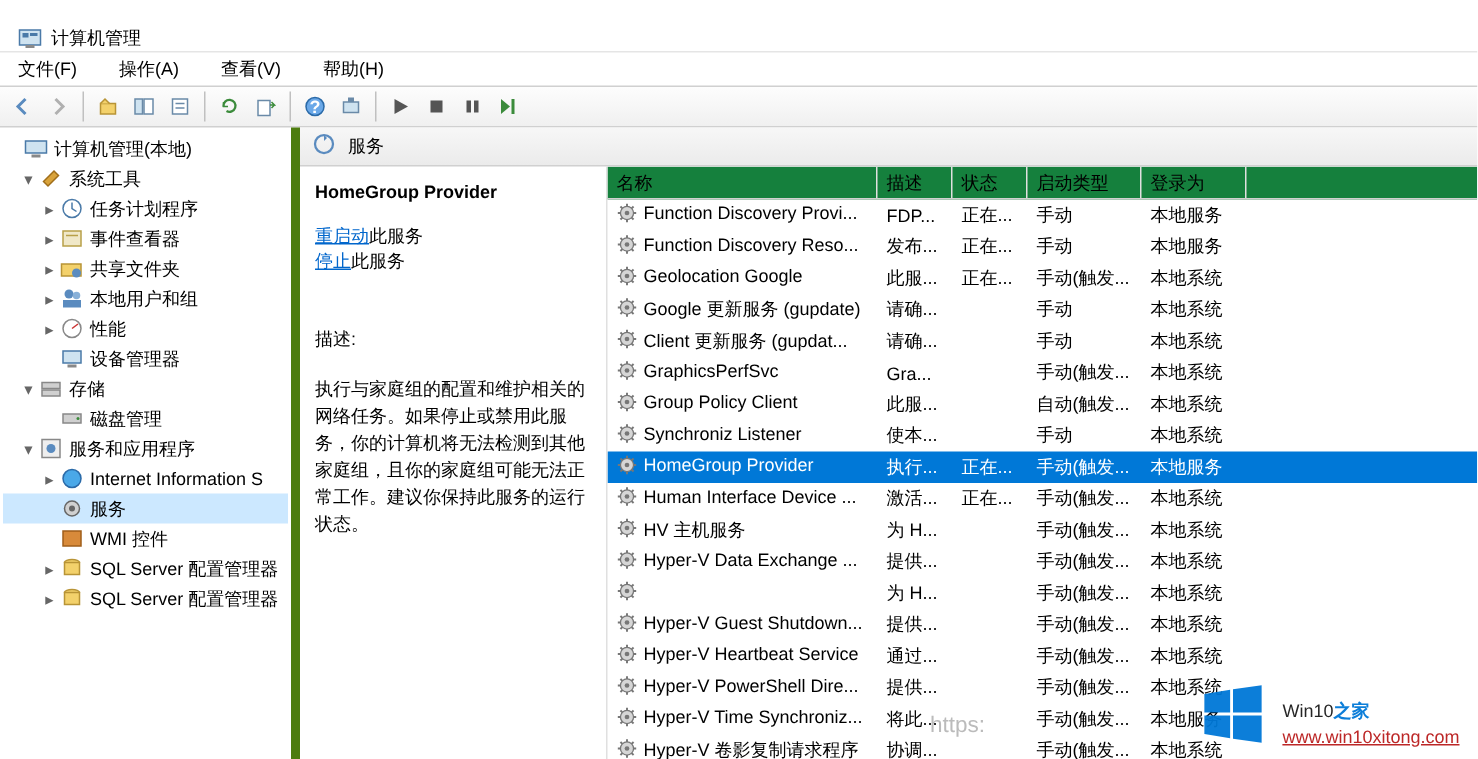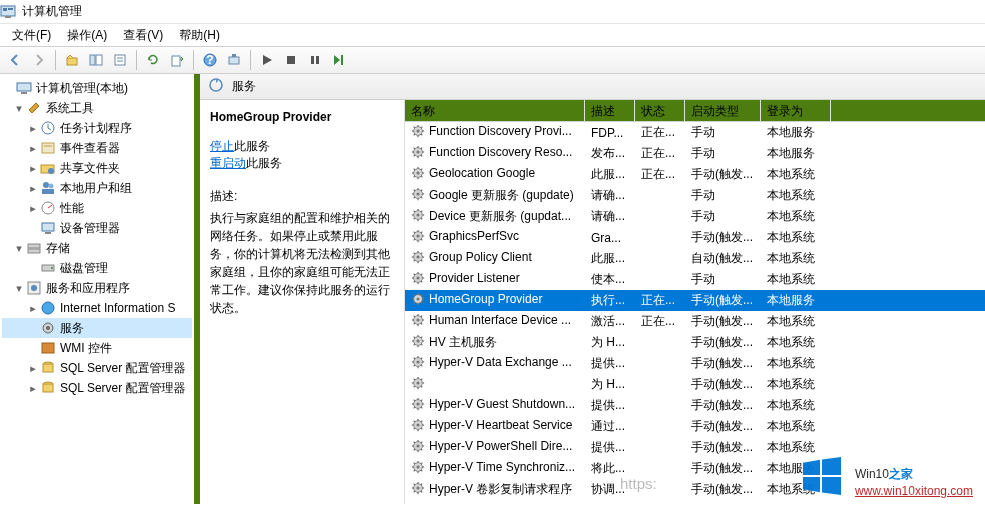--- a/index.html
+++ b/index.html
@@ -1,39 +1,39 @@
 <!DOCTYPE html>
 <html><head>
 <meta charset="utf-8">
 <style>
 * { box-sizing: border-box; margin: 0; padding: 0; font-family: "Microsoft YaHei", "Segoe UI", sans-serif; font-size: 12px; }
 body { width: 985px; height: 506px; background: #fff; overflow: hidden; position: relative; }
-.titlebar { height: 24px; display: flex; align-items: center; padding: 0 0; border-bottom: 1px solid #e5e5e5; }
+.titlebar { height: 35px; display: flex; align-items: flex-end; padding: 0 12px; border-bottom: 1px solid #e5e5e5; }
 .titlebar .icon { width: 16px; height: 16px; margin-right: 6px; }
-.menubar { height: 22px; display: flex; align-items: center; padding: 0 4px; gap: 0; }
+.menubar { height: 22px; display: flex; align-items: center; padding: 0 4px; gap: 12px; }
 .menubar span { padding: 2px 8px; cursor: default; }
 .toolbar { height: 28px; display: flex; align-items: center; padding: 0 4px; gap: 2px; border-top: 1px solid #d0d0d0; border-bottom: 1px solid #d0d0d0; background: linear-gradient(#fdfdfd,#f0f0f0); }
 .toolbar button { width: 22px; height: 22px; border: 1px solid transparent; background: transparent; display: flex; align-items: center; justify-content: center; cursor: default; }
 .toolbar .sep { width: 1px; height: 20px; background: #c0c0c0; margin: 0 3px; }
 .main { display: flex; height: calc(506px - 26px - 22px - 28px); }
 .tree { width: 200px; border-right: 6px solid #4d7c0f; padding: 4px 2px; overflow: auto; }
 .t-row { display: flex; align-items: center; height: 20px; white-space: nowrap; cursor: default; padding-right:4px;}
 .t-tw { width: 14px; text-align: center; color: #666; font-size: 11px; }
 .t-ic { width: 16px; height: 16px; margin-right: 4px; flex-shrink:0; }
 .t-row.sel { background: #cce8ff; }
 .right { flex: 1; display: flex; flex-direction: column; }
 .panelhdr { height: 26px; background: linear-gradient(#f7f7f7,#ebebeb); border-bottom: 1px solid #d0d0d0; display: flex; align-items: center; padding: 0 8px; gap: 8px; }
 .content { flex: 1; display: flex; overflow: hidden; }
 .detail { width: 205px; padding: 10px 10px; border-right: 1px solid #e0e0e0; }
 .detail h3 { font-size: 12px; font-weight: bold; margin-bottom: 14px; }
 .detail a { color: #0066cc; text-decoration: underline; cursor: pointer; }
-.detail .desc-label { margin-top: 16px; }
-.detail .desc { margin-top: 4px; line-height: 1.5; }
+.detail .desc-label { margin-top: 35px; }
+.detail .desc { margin-top: 15px; line-height: 1.5; }
 .list { flex: 1; overflow: auto; }
-.cols { display: flex; height: 22px; border-bottom: 1px solid #d0d0d0; background: #4d7c0f; position: sticky; top: 0; }
+.cols { display: flex; height: 22px; border-bottom: 1px solid #d0d0d0; background: #15803d; position: sticky; top: 0; }
 .col { border-right: 1px solid #e0e0e0; padding: 3px 6px; cursor: default; white-space: nowrap; overflow: hidden; }
 .c0{width:180px}.c1{width:50px}.c2{width:50px}.c3{width:76px}.c4{width:70px}
 .row { display: flex; height: 21px; align-items: center; cursor: default; }
 .row.sel { background: #0078d7; color: #fff; }
 .cell { padding: 0 6px; white-space: nowrap; overflow: hidden; text-overflow: ellipsis; }
 .cell.c0 { display: flex; gap: 4px; }
 .gear { width: 14px; height: 14px; flex-shrink: 0; }
 .watermark { position: absolute; right: 12px; bottom: 6px; display: flex; align-items: center; gap: 12px; opacity: 0.95; pointer-events: none; }
 .watermark .logo svg { width: 42px; height: 42px; }
 .watermark .txt1 { font-size: 22px; color: #1a1a1a; font-weight: 500; }
@@ -281,24 +281,24 @@
       <span><svg width="16" height="16">
             <circle cx="8" cy="8" r="6" fill="none" stroke="#5a8bbf" stroke-width="1.5"></circle>
             <path d="M8 2 L10 4 L8 6" fill="#5a8bbf"></path>
           </svg></span>
       <span>服务</span>
     </div>
     <div class="content">
       <div class="detail">
         <h3>HomeGroup Provider</h3>
         <div>
-          <a>停止</a><span>此服务</span>
+          <a>重启动</a><span>此服务</span>
         </div>
         <div>
-          <a>重启动</a><span>此服务</span>
+          <a>停止</a><span>此服务</span>
         </div>
         <div class="desc-label">描述:</div>
         <div class="desc">执行与家庭组的配置和维护相关的网络任务。如果停止或禁用此服务，你的计算机将无法检测到其他家庭组，且你的家庭组可能无法正常工作。建议你保持此服务的运行状态。</div>
       </div>
       <div class="list">
         <div class="cols">
           <div class="col c0">名称</div>
           <div class="col c1">描述</div>
           <div class="col c2">状态</div>
           <div class="col c3">启动类型</div>
@@ -406,21 +406,21 @@
                       <line x1="8" y1="1" x2="8" y2="3"></line>
                       <line x1="8" y1="13" x2="8" y2="15"></line>
                       <line x1="1" y1="8" x2="3" y2="8"></line>
                       <line x1="13" y1="8" x2="15" y2="8"></line>
                       <line x1="3" y1="3" x2="4.5" y2="4.5"></line>
                       <line x1="11.5" y1="11.5" x2="13" y2="13"></line>
                       <line x1="3" y1="13" x2="4.5" y2="11.5"></line>
                       <line x1="11.5" y1="4.5" x2="13" y2="3"></line>
                     </g>
                   </svg></span>
-                <span>Device 更新服务 (gupdat...</span>
+                <span>Client 更新服务 (gupdat...</span>
               </div>
               <div class="cell c1">请确...</div>
               <div class="cell c2"></div>
               <div class="cell c3">手动</div>
               <div class="cell c4">本地系统</div>
             </div>
             <div class="row">
               <div class="cell c0">
                 <span><svg class="gear" viewBox="0 0 16 16">
                     <circle cx="8" cy="8" r="5" fill="#d6d6d6" stroke="#777"></circle>
@@ -475,21 +475,21 @@
                       <line x1="8" y1="1" x2="8" y2="3"></line>
                       <line x1="8" y1="13" x2="8" y2="15"></line>
                       <line x1="1" y1="8" x2="3" y2="8"></line>
                       <line x1="13" y1="8" x2="15" y2="8"></line>
                       <line x1="3" y1="3" x2="4.5" y2="4.5"></line>
                       <line x1="11.5" y1="11.5" x2="13" y2="13"></line>
                       <line x1="3" y1="13" x2="4.5" y2="11.5"></line>
                       <line x1="11.5" y1="4.5" x2="13" y2="3"></line>
                     </g>
                   </svg></span>
-                <span>Provider Listener</span>
+                <span>Synchroniz Listener</span>
               </div>
               <div class="cell c1">使本...</div>
               <div class="cell c2"></div>
               <div class="cell c3">手动</div>
               <div class="cell c4">本地系统</div>
             </div>
             <div class="row sel">
               <div class="cell c0">
                 <span><svg class="gear" viewBox="0 0 16 16">
                     <circle cx="8" cy="8" r="5" fill="#d6d6d6" stroke="#777"></circle>

